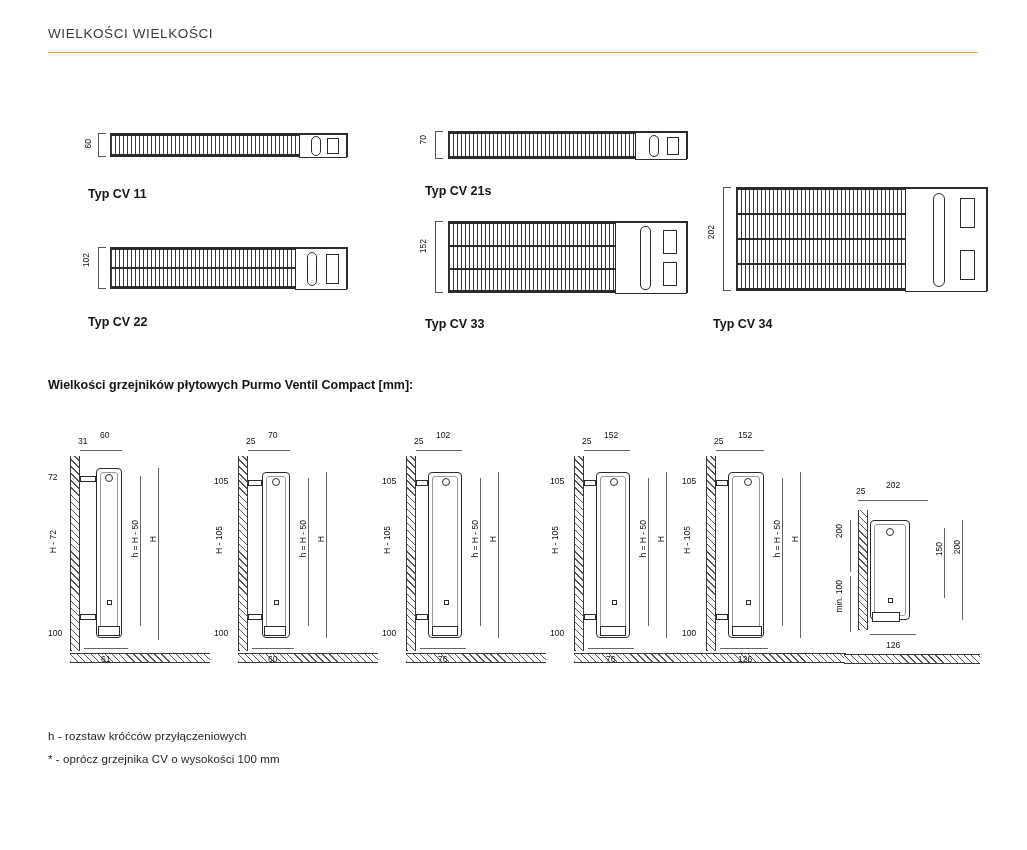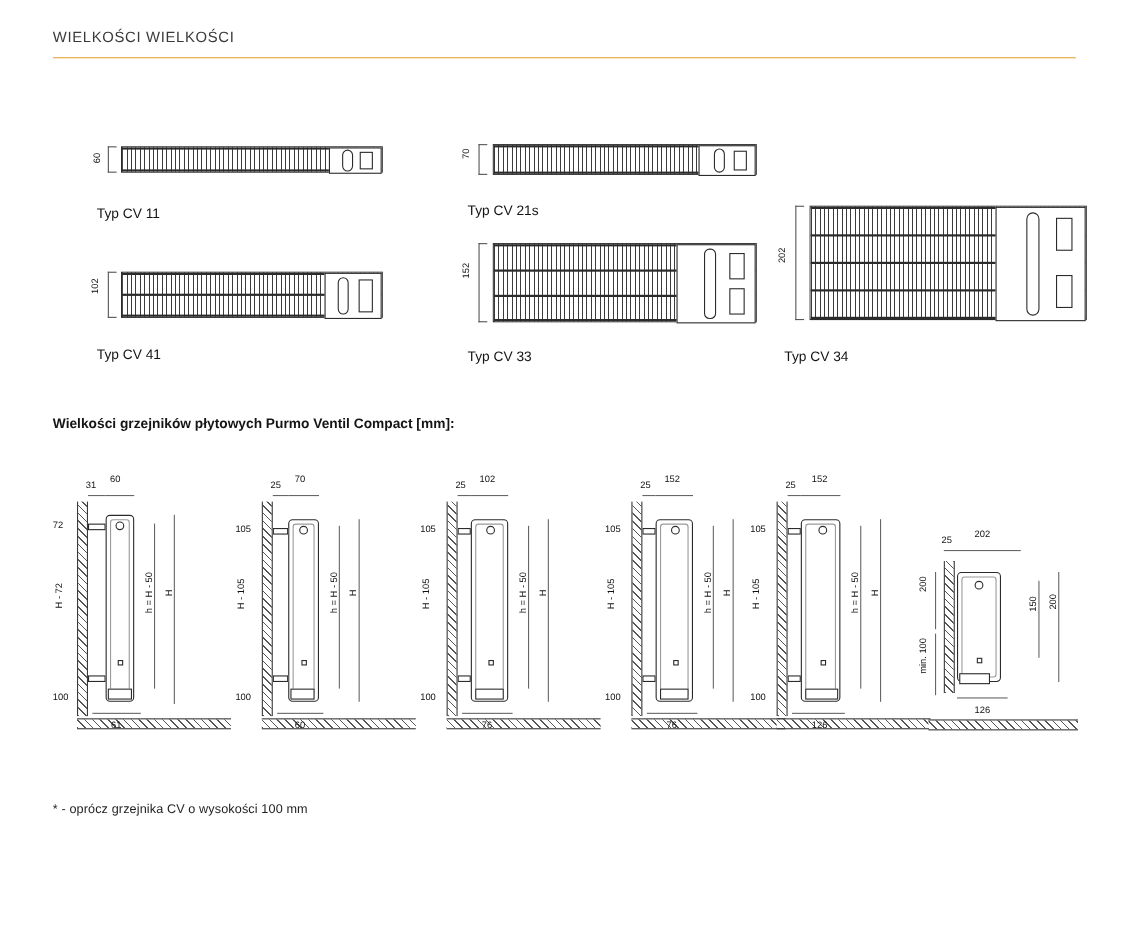--- a/index.html
+++ b/index.html
@@ -37,21 +37,21 @@
     left: 48px;
     top: 105px;
     width: 940px;
     height: 255px;
   }
   .fig {
     position: absolute;
   }
   .fig-label {
     font-size: 12.5px;
-    font-weight: normal;
+    font-weight: bold;
     color: #141414;
     white-space: nowrap;
     text-align: right;
   }
   .vert-dim {
     writing-mode: vertical-rl;
     transform: rotate(180deg);
     font-size: 8.5px;
     color: #111;
   }
@@ -259,21 +259,21 @@
 
     <div class="rad" style="position:absolute; left:62px; top:4px; width:238px; height:42px;">
       <div class="fins"></div>
       <div class="panel-line" style="left:0; top:0; width:100%; height:2px;"></div>
       <div class="panel-line" style="left:0; top:19px; width:100%; height:2px;"></div>
       <div class="panel-line" style="left:0; bottom:0; width:100%; height:2px;"></div>
       <div class="valve-box" style="right:0; top:0; width:52px; height:42px; background:#fff;"></div>
       <div class="valve-box" style="right:8px; top:6px; width:13px; height:30px;"></div>
       <div class="valve-box" style="right:30px; top:4px; width:10px; height:34px; border-radius:5px;"></div>
     </div>
-    <div class="fig-label" style="position:absolute; left:40px; top:72px;">Typ CV 41</div>
+    <div class="fig-label" style="position:absolute; left:40px; top:72px;">Typ CV 22</div>
   </div>
 
   <div class="fig" style="left:372px; top:112px;">
     <div class="vert-dim" style="position:absolute; left:-2px; top:22px;">152</div>
     <div class="dim-v" style="left:15px; top:4px; height:72px;"></div>
     <div class="tick" style="left:15px; top:4px; width:8px; height:1px;"></div>
     <div class="tick" style="left:15px; top:75px; width:8px; height:1px;"></div>
 
     <div class="rad" style="position:absolute; left:28px; top:4px; width:240px; height:72px;">
       <div class="fins"></div>
@@ -492,14 +492,15 @@
     <div class="lblv" style="left:122px; top:60px;">200</div>
     <div class="dimline-v" style="left:114px; top:48px; height:70px;"></div>
     <div class="dimline-v" style="left:132px; top:40px; height:100px;"></div>
 
     <div class="lbl" style="left:56px; top:160px;">126</div>
     <div class="dimline-h" style="left:40px; top:154px; width:46px;"></div>
   </div>
 </div>
 
 <div class="notes">
+  <div>h - rozstaw króćców przyłączeniowych</div>
   <div>* - oprócz grzejnika CV o wysokości 100 mm</div>
 </div>
 
 </body></html>

